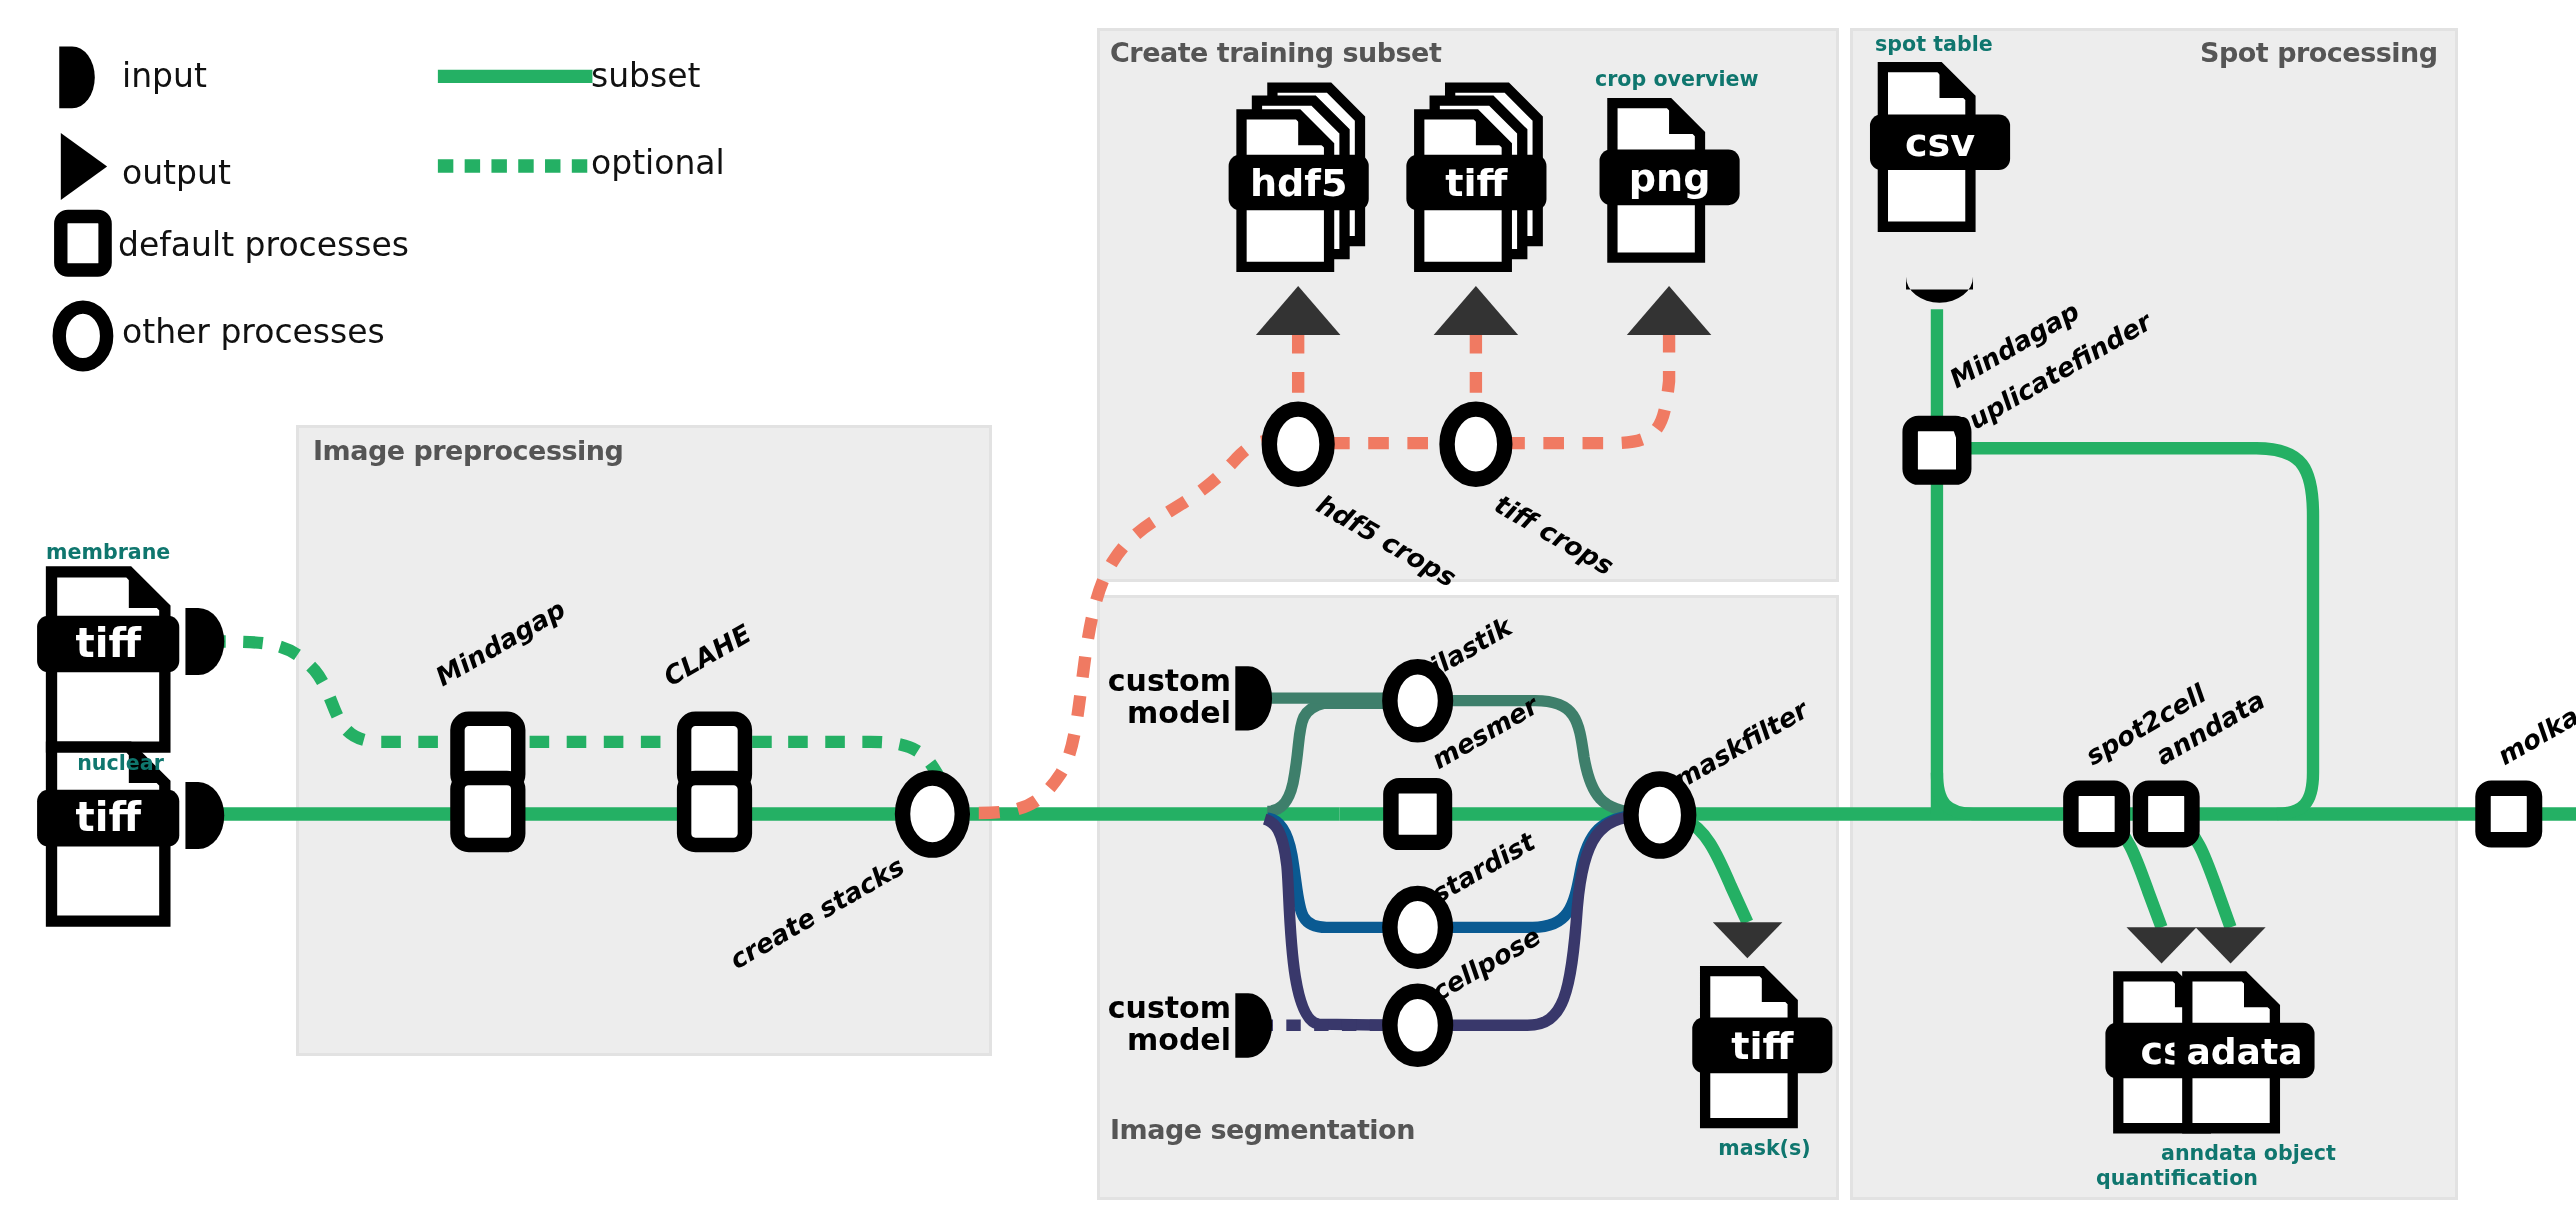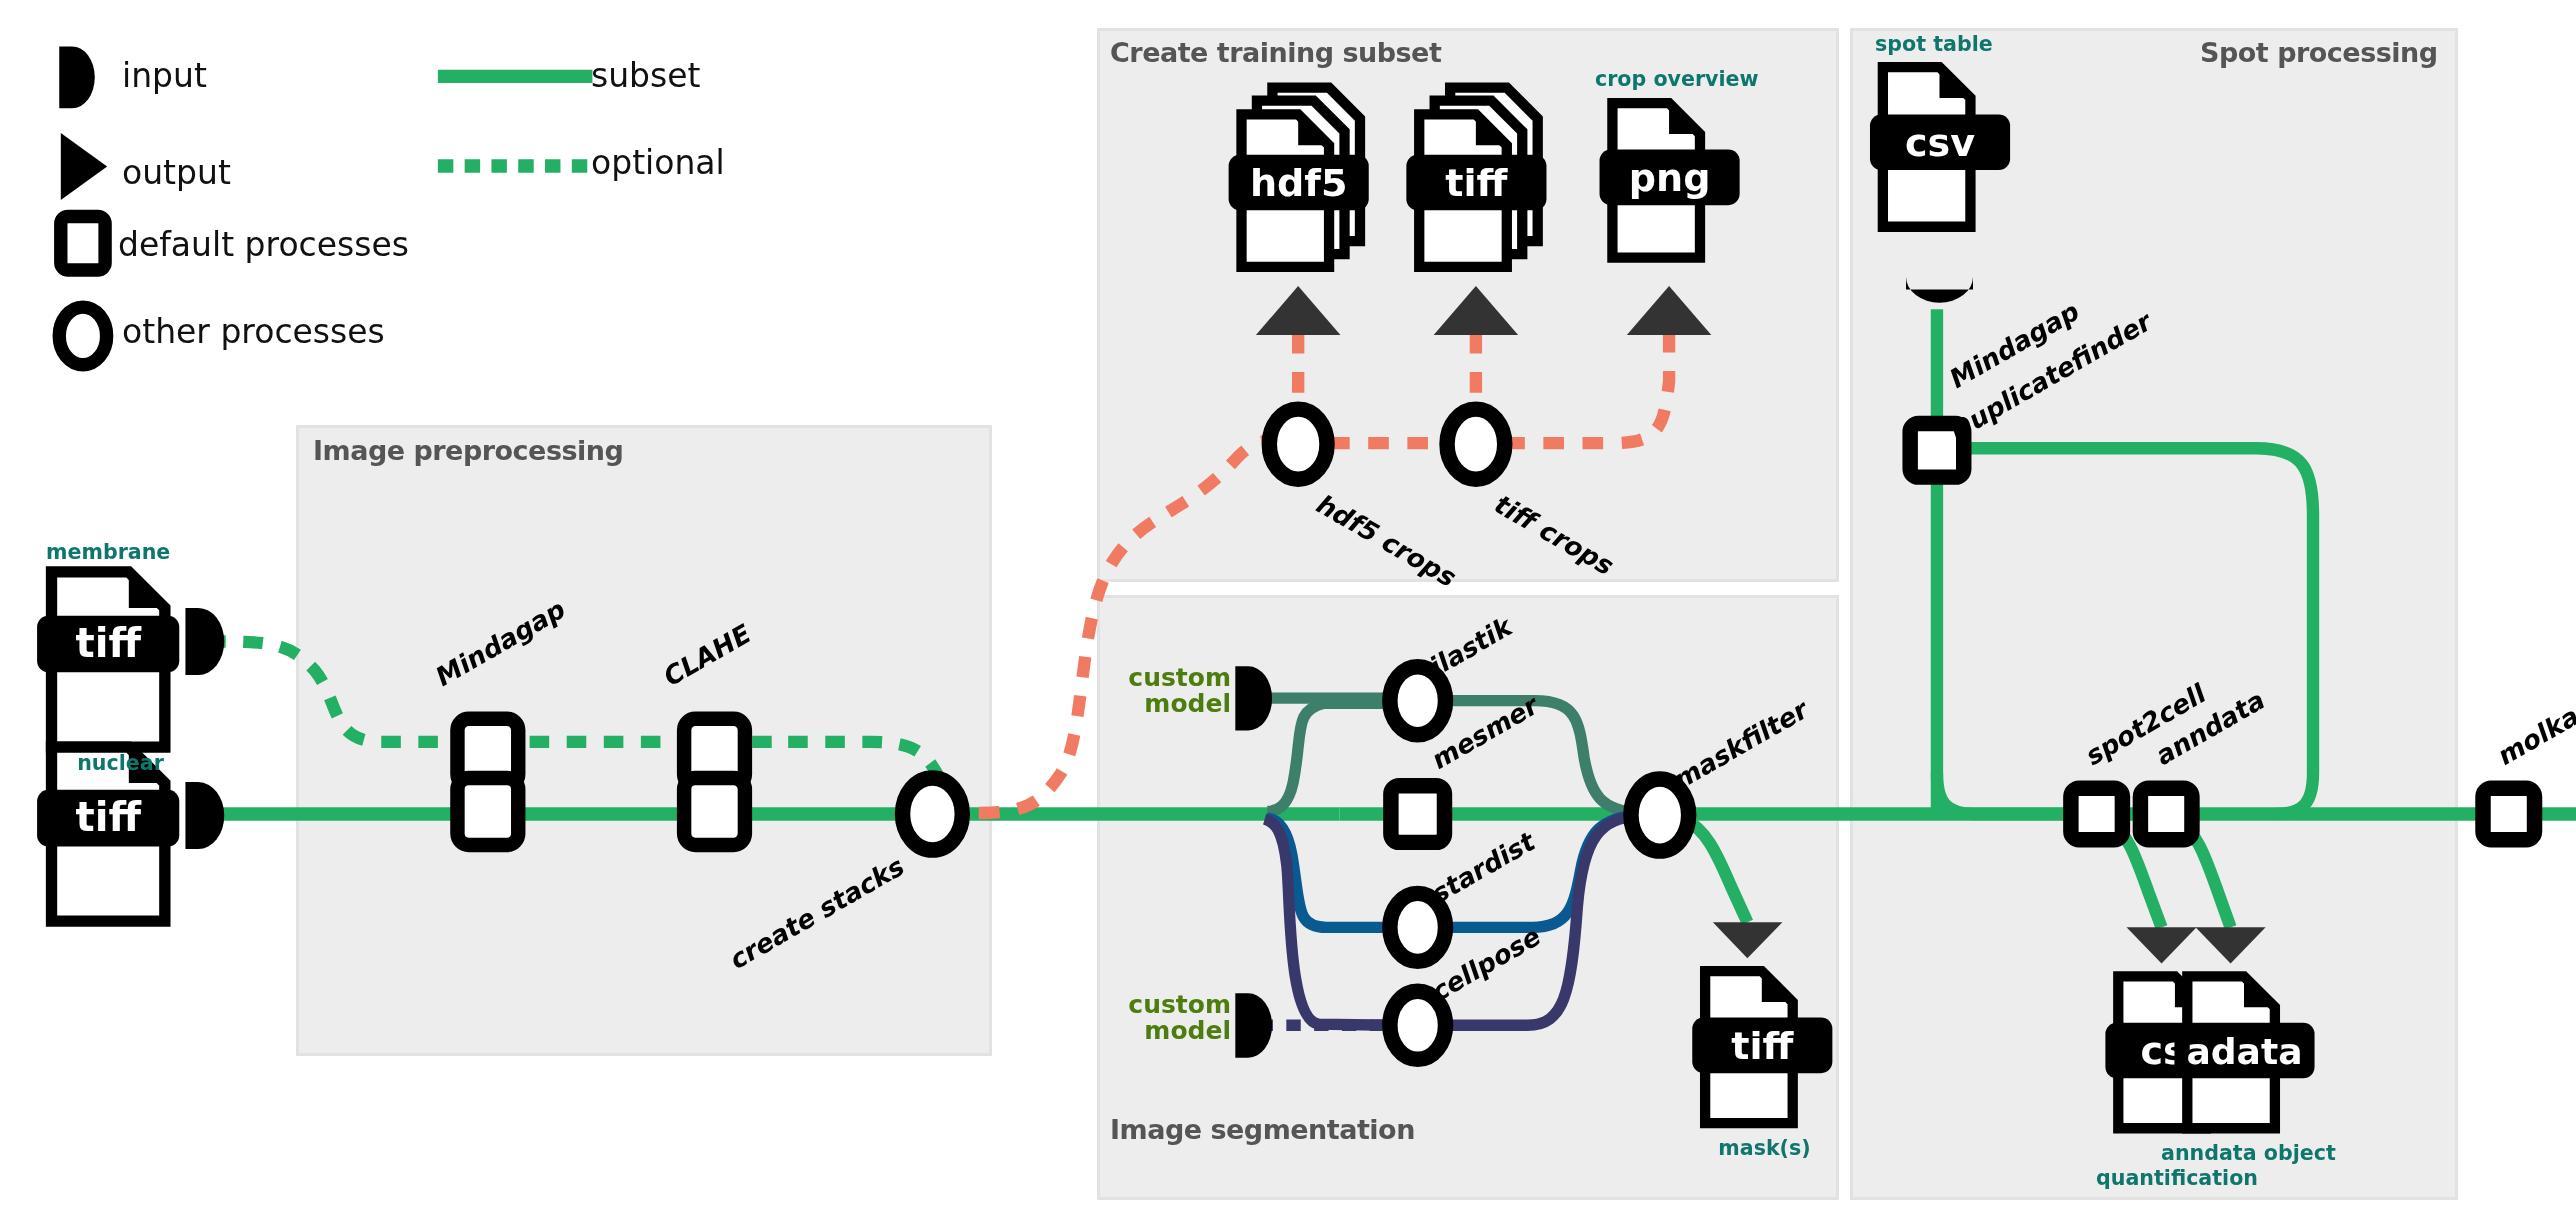--- a/index.html
+++ b/index.html
@@ -4,21 +4,21 @@
 <style>
   html,body{margin:0;padding:0;background:#ffffff;}
   body{font-family:"DejaVu Sans","Liberation Sans",sans-serif;}
   #root{position:relative;width:2891px;height:1218px;background:#fff;overflow:hidden;}
   .panel{position:absolute;background:#ededed;border:3.1px solid #e2e2e2;box-sizing:border-box;}
   .panel-title{position:absolute;font-weight:700;color:#555;font-size:27px;letter-spacing:-0.5px;white-space:nowrap;}
   .svg-layer{position:absolute;left:0;top:0;width:2891px;height:1218px;pointer-events:none;}
   .node-label{position:absolute;font-weight:700;font-style:italic;font-size:26px;color:#000;white-space:nowrap;transform-origin:0 50%;}
   .legend-text{position:absolute;font-size:33px;color:#111;white-space:nowrap;}
   .file-cap{position:absolute;font-weight:700;font-size:20.6px;color:#0f766e;white-space:nowrap;text-align:center;}
-  .custom-model{position:absolute;font-weight:700;font-size:25px;line-height:1.05;color:#4d7c0f;white-space:nowrap;text-align:right;}
+  .custom-model{position:absolute;font-weight:700;font-size:30px;line-height:1.05;color:#000000;white-space:nowrap;text-align:right;}
 </style>
 </head>
 <body>
 
 <div id="root">
 
   <div class="panel" style="left:296px;top:425px;width:696px;height:631px;"></div>
   <div class="panel-title" style="left:313px;top:435px;">Image preprocessing</div>
 
   <div class="panel" style="left:1097px;top:28px;width:742px;height:554px;"></div>

